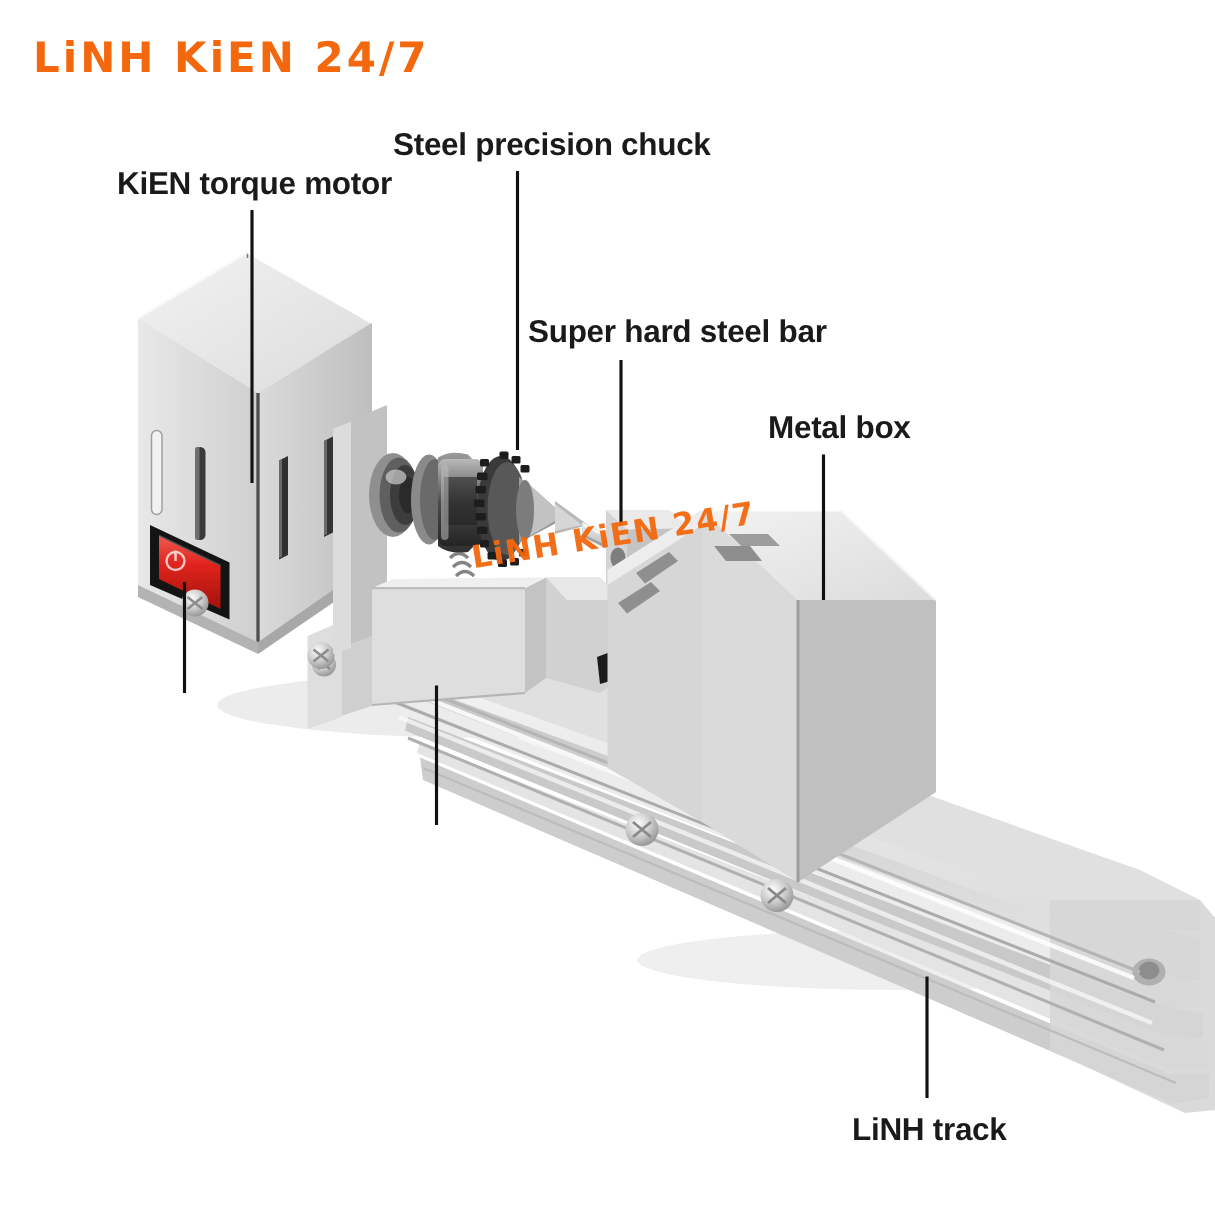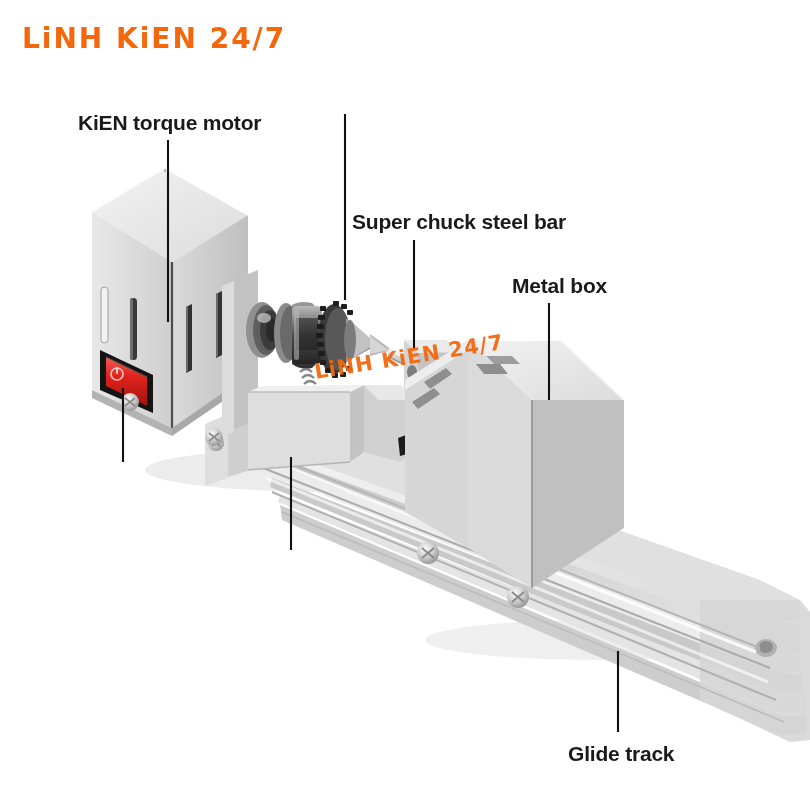--- a/index.html
+++ b/index.html
@@ -337,26 +337,27 @@
       <line x1="414" y1="240" x2="414" y2="350"></line>
       <line x1="549" y1="303" x2="549" y2="400"></line>
       <line x1="123" y1="388" x2="123" y2="462"></line>
       <line x1="291" y1="457" x2="291" y2="550"></line>
       <line x1="618" y1="651" x2="618" y2="732"></line>
     </g>
   </svg>
 
   <div class="callout-label" style="left:78px; top:112px;">KiEN torque motor</div>
 
-
-  <div class="callout-label" style="left:352px; top:211px;">Super chuck steel bar</div>
+  <div class="callout-label" style="left:262px; top:86px;">Steel precision chuck</div>
+
+  <div class="callout-label" style="left:352px; top:211px;">Super hard steel bar</div>
 
   <div class="callout-label" style="left:512px; top:275px;">Metal box</div>
 
 
 
-  <div class="callout-label" style="left:568px; top:743px;">Glide track</div>
+  <div class="callout-label" style="left:568px; top:743px;">LiNH track</div>
 
   <div class="watermark wm-main">LiNH KiEN 24/7</div>
 
   <div class="watermark wm-overlay">LiNH KiEN 24/7</div>
 
 </div>
 
 </body></html>

